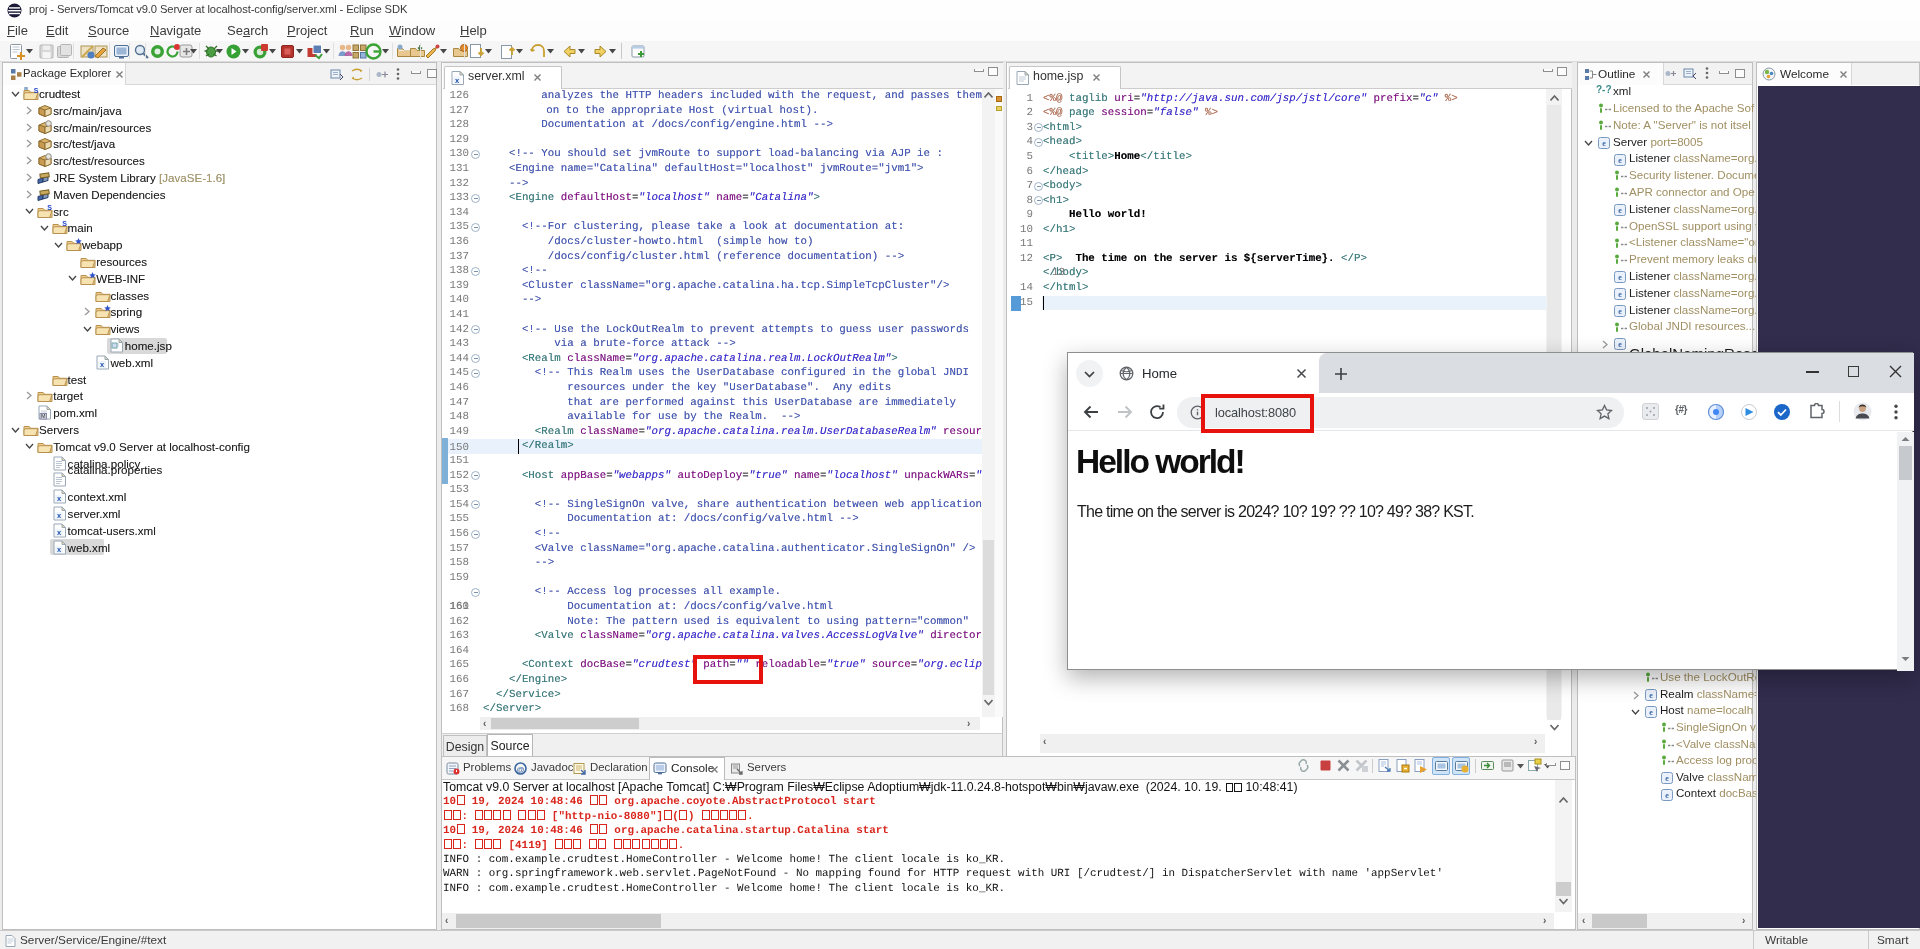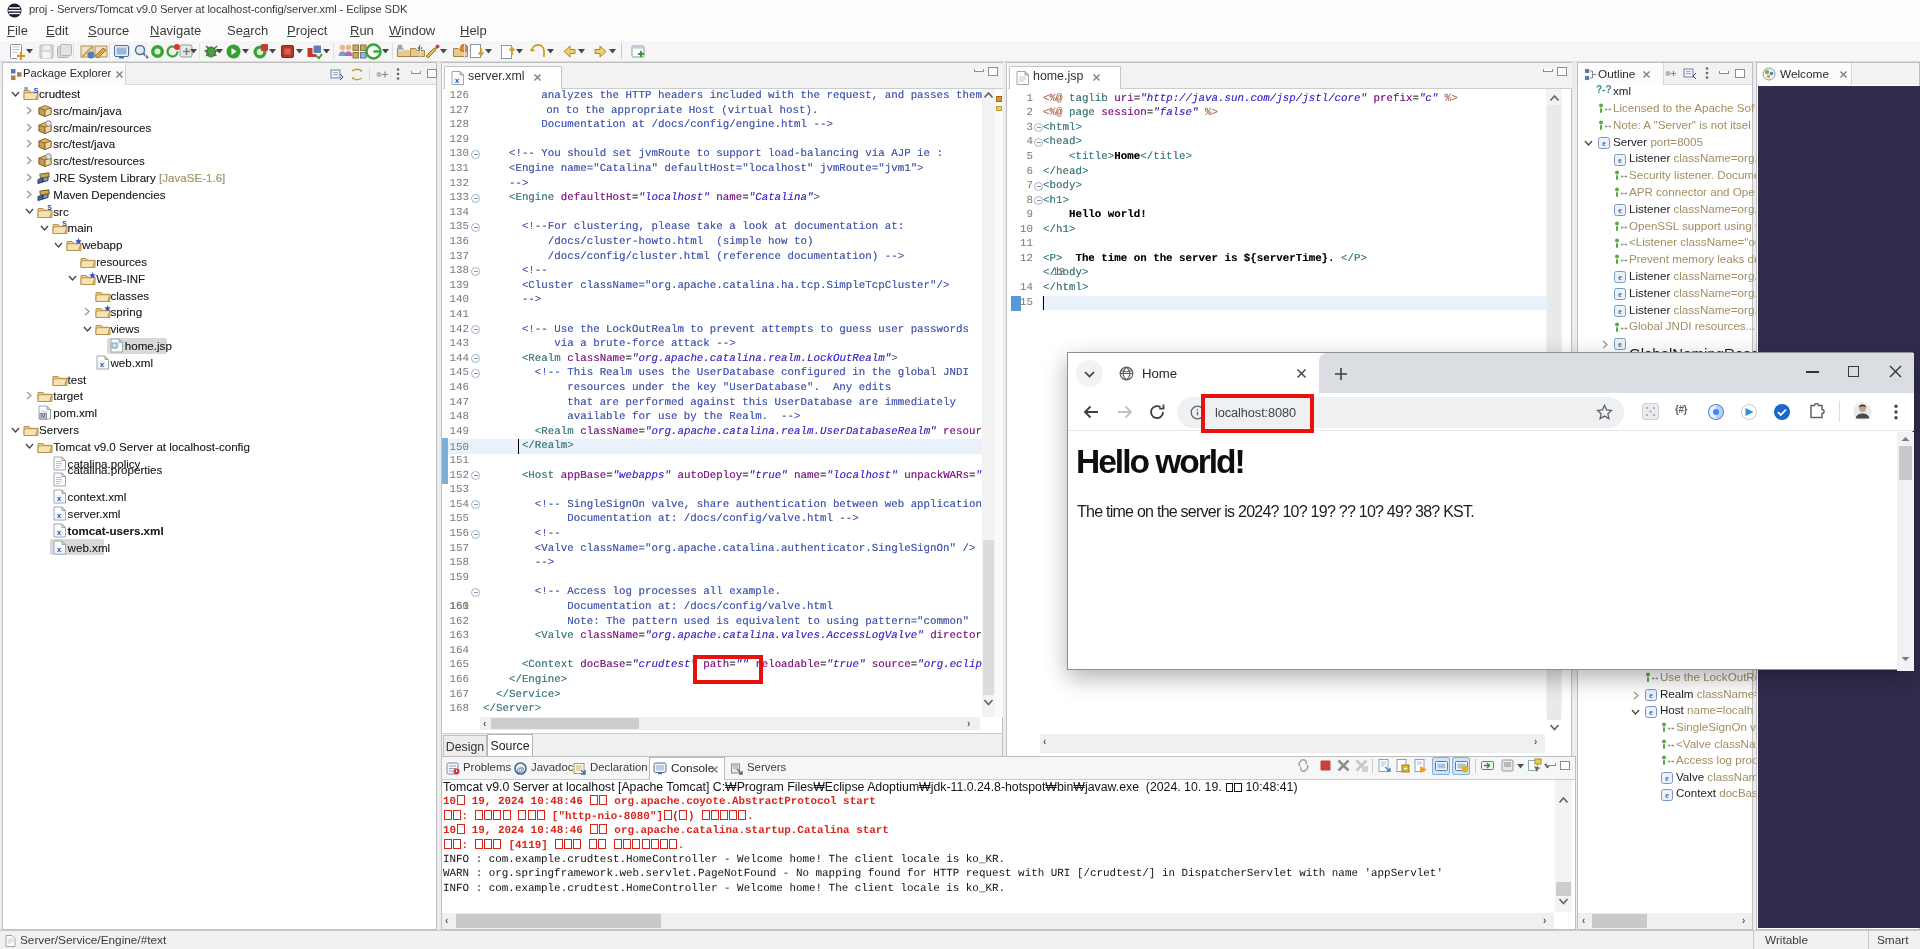--- a/index.html
+++ b/index.html
@@ -467,21 +467,21 @@
         <rect x="3.2" y="6" width="7.6" height="7" fill="#eef4fb"></rect>
         <text x="7" y="12" font-size="7.5" font-weight="bold" fill="#2255aa" text-anchor="middle" font-family="Liberation Sans">x</text>
       </svg></div>
 <div class="treerow" style="left:64.6px;top:442.0px;">server.xml</div>
 <div class="abs" style="left:48.6px;top:459.8px;"><svg width="15" height="15" viewBox="0 0 15 15">
         <path d="M2 1h8l3.5 3.5V14H2z" fill="#fff" stroke="#9aa7b5"></path>
         <path d="M10 1l3.5 3.5H10z" fill="#e8d8a0" stroke="#9aa7b5"></path>
         <rect x="3.2" y="6" width="7.6" height="7" fill="#eef4fb"></rect>
         <text x="7" y="12" font-size="7.5" font-weight="bold" fill="#2255aa" text-anchor="middle" font-family="Liberation Sans">x</text>
       </svg></div>
-<div class="treerow" style="left:64.6px;top:458.8px;font-weight:bold;">tomcat-users.xml</div>
+<div class="treerow" style="left:64.6px;top:458.8px;">tomcat-users.xml</div>
 <div class="selgray" style="left:47px;top:476px;height:16px;width:54px;"></div>
 <div class="abs" style="left:48.6px;top:476.6px;"><svg width="15" height="15" viewBox="0 0 15 15">
         <path d="M2 1h8l3.5 3.5V14H2z" fill="#fff" stroke="#9aa7b5"></path>
         <path d="M10 1l3.5 3.5H10z" fill="#e8d8a0" stroke="#9aa7b5"></path>
         <rect x="3.2" y="6" width="7.6" height="7" fill="#eef4fb"></rect>
         <text x="7" y="12" font-size="7.5" font-weight="bold" fill="#2255aa" text-anchor="middle" font-family="Liberation Sans">x</text>
       </svg></div>
 <div class="treerow" style="left:64.6px;top:475.6px;">web.xml</div>
 </div>
 <div class="panel" style="left:441px;top:62px;width:562px;height:697px;border-color:#bfbfbf;">

